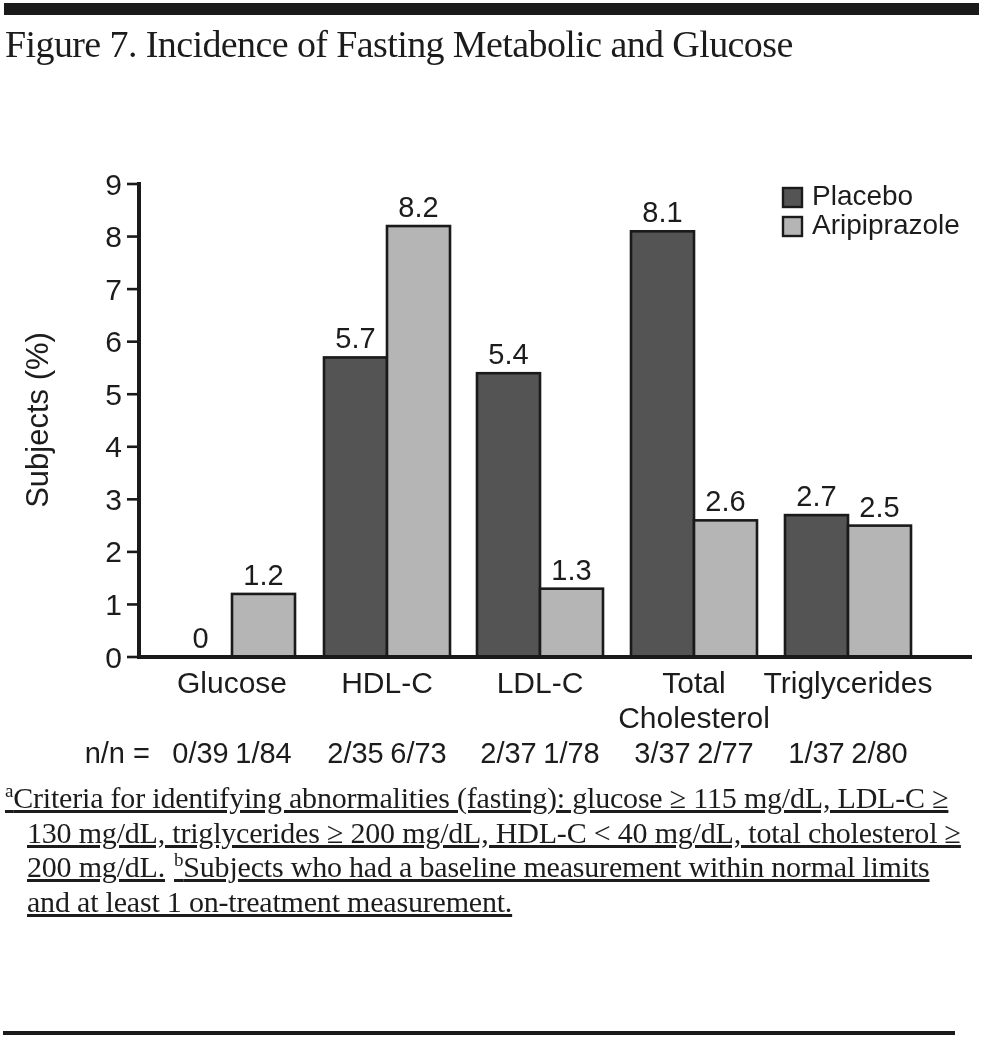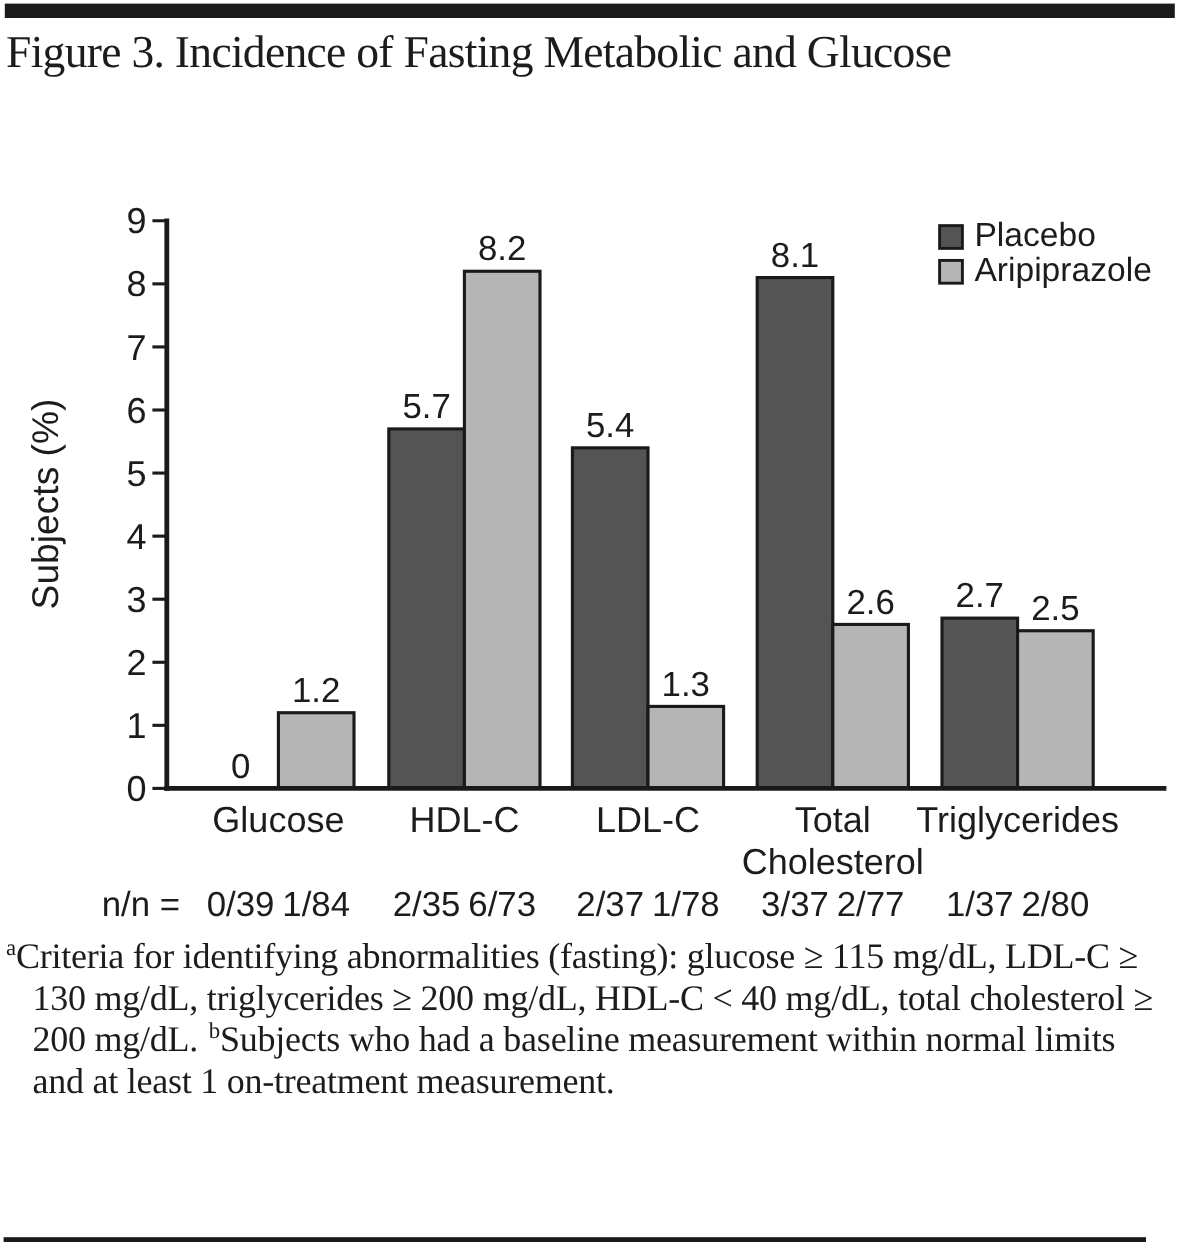--- a/index.html
+++ b/index.html
@@ -13,33 +13,33 @@
     position:absolute;left:5px;top:26px;width:960px;
     font-size:38px;line-height:36.6px;letter-spacing:-0.6px;color:#1d1c1c;
   }
   .title sup{font-size:24px;line-height:0;vertical-align:baseline;position:relative;top:-14px;}
   .chart-svg{position:absolute;left:0;top:158px;}
   .chart-svg text{font-family:"Liberation Sans",sans-serif;fill:#1d1c1c;}
   .footnotes{
     position:absolute;left:5px;top:781px;width:958px;
     font-size:30px;line-height:34.7px;letter-spacing:-0.2px;color:#1d1c1c;
   }
-  .footnotes p{margin:0;padding-left:22px;text-indent:-22px;}
+  .footnotes p{margin:0;padding-left:22px;text-indent:-22px;text-decoration:underline;}
   .footnotes sup{font-size:19px;line-height:0;vertical-align:baseline;position:relative;top:-11px;}
   .footnotes sup.supb{margin-left:9px;}
 </style>
 </head>
 <body>
 
 <div class="page">
 
   <div class="top-rule"></div>
 
   <div class="title">
-    <div class="t-line"><span>Figure 3. Incidence of Fasting Metabolic and Glucose</span></div>
+    <div class="t-line"><span>Figure 7. Incidence of Fasting Metabolic and Glucose</span></div>
   </div>
 
   <svg id="chart" class="chart-svg" width="984" height="622" viewBox="0 0 984 622" aria-hidden="false">
       <text x="48" y="262" text-anchor="middle" font-size="31" transform="rotate(-90 48 262)">Subjects (%)</text>
       <line x1="139" y1="24" x2="139" y2="501" stroke="#1a1a1a" stroke-width="4"></line>
       <line x1="127" y1="499" x2="139" y2="499" stroke="#1a1a1a" stroke-width="2.6"></line>
       <text x="122" y="509.5" text-anchor="end" font-size="30">0</text>
       <line x1="127" y1="446.44444444444446" x2="139" y2="446.44444444444446" stroke="#1a1a1a" stroke-width="2.6"></line>
       <text x="122" y="456.94444444444446" text-anchor="end" font-size="30">1</text>
       <line x1="127" y1="393.8888888888889" x2="139" y2="393.8888888888889" stroke="#1a1a1a" stroke-width="2.6"></line>

